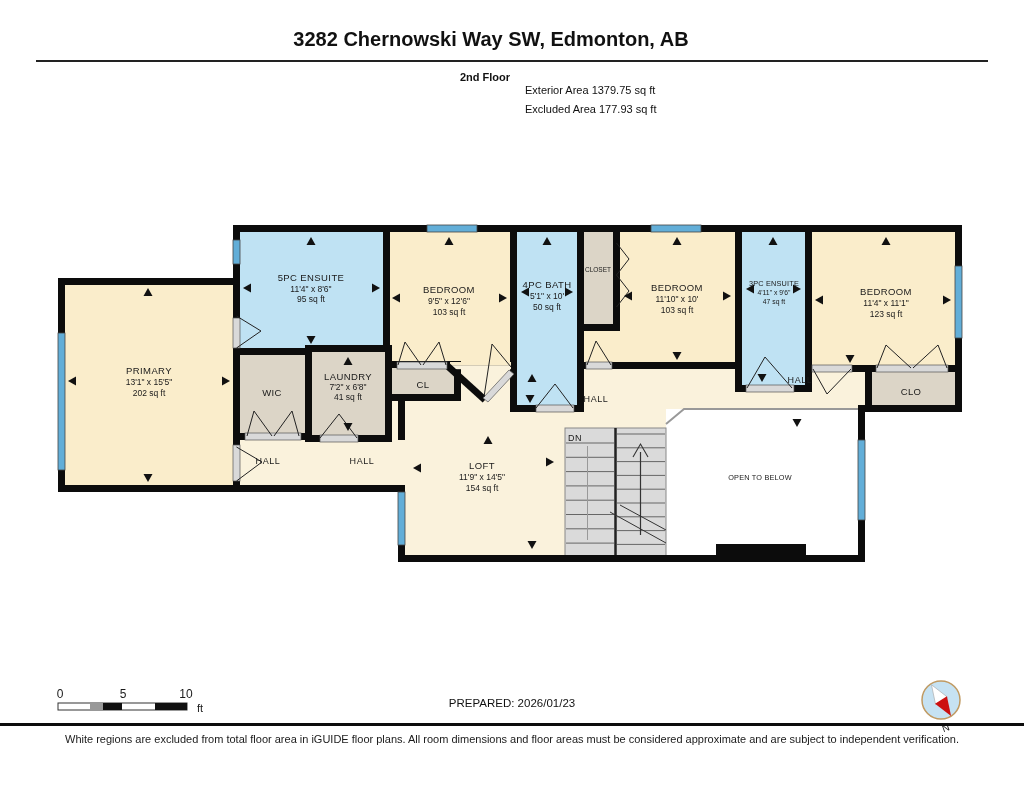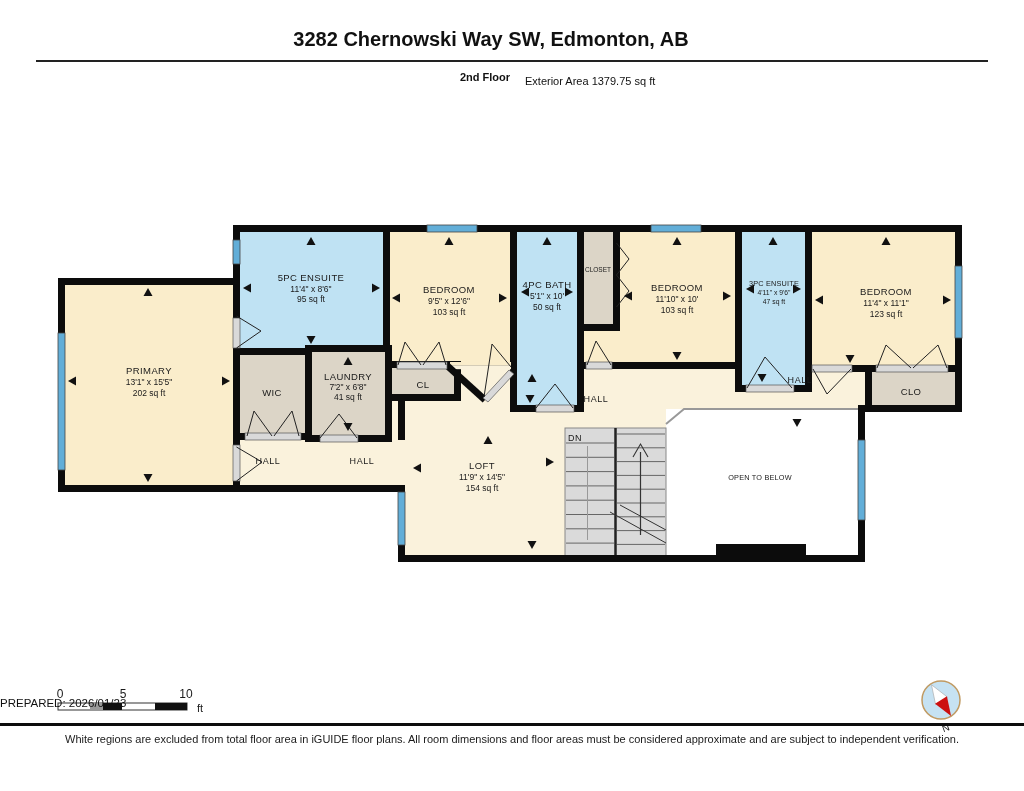--- a/index.html
+++ b/index.html
@@ -3,21 +3,21 @@
 <meta charset="utf-8">
 <style>
   html,body{margin:0;padding:0;background:#fff;}
   #page{position:relative;width:1024px;height:791px;background:#fff;overflow:hidden;
         font-family:"Liberation Sans",sans-serif;}
   .abs{position:absolute;}
   #title{top:28px;left:0;width:982px;text-align:center;font-size:20px;font-weight:bold;color:#111;}
   #rule{top:60px;left:36px;width:952px;height:2px;background:#222;}
   #floorlabel{top:71px;left:0;width:510px;text-align:right;font-size:11px;font-weight:bold;color:#111;}
   .stat{left:525px;width:300px;font-size:11px;color:#111;}
-  #prepared{top:697px;left:0;width:1024px;text-align:left;font-size:11.5px;color:#111;}
+  #prepared{top:697px;left:0;width:1024px;text-align:center;font-size:11.5px;color:#111;}
   #footline{top:723px;left:0;width:1024px;height:3px;background:#0c0c0c;}
   #disclaimer{top:733px;left:0;width:1024px;text-align:center;font-size:11px;color:#1a1a1a;}
   svg{position:absolute;top:0;left:0;}
   svg text{font-family:"Liberation Sans",sans-serif;fill:#1a1a1a;text-anchor:middle;}
   .rn{font-size:9.5px;letter-spacing:.4px;}
   .rd{font-size:8.5px;}
   .sm{font-size:7.3px;letter-spacing:.2px;}
   .smd{font-size:6.8px;}
   .tiny{font-size:6.5px;}
   .hall{font-size:9px;letter-spacing:.6px;}
@@ -34,21 +34,22 @@
   .rail{fill:none;stroke:#999;stroke-width:2;}
 </style>
 </head>
 <body>
 
 <div id="page" style="--room-cream: #FAEDCB; --hall-cream: #FAF2DC; --bath-blue: #BFE2F3; --closet-tan: #DCD5C7; --window-blue: #62AED8; --wall-black: #0C0C0C;">
 
   <div id="title" class="abs">3282 Chernowski Way SW, Edmonton, AB</div>
   <div id="rule" class="abs"></div>
   <div id="floorlabel" class="abs">2nd Floor</div>
-  <div class="abs stat" style="top:75px">Exterior Area 1379.75 sq ft</div>
+  <div class="abs stat" style="top:84px">Exterior Area 1379.75 sq ft</div>
+  <div class="abs stat" style="top:103px">Excluded Area 177.93 sq ft</div>
 
   <svg width="1024" height="791" viewBox="0 0 1024 791">
 
     <g>
       <rect class="hcream" x="233" y="348" width="172" height="144"></rect>
       <polygon class="hcream" points="383,360 742,360 742,562 405,562 405,488 383,488"></polygon>
       <rect class="hcream" x="738" y="348" width="130" height="64"></rect>
     </g>
 
     <g>

